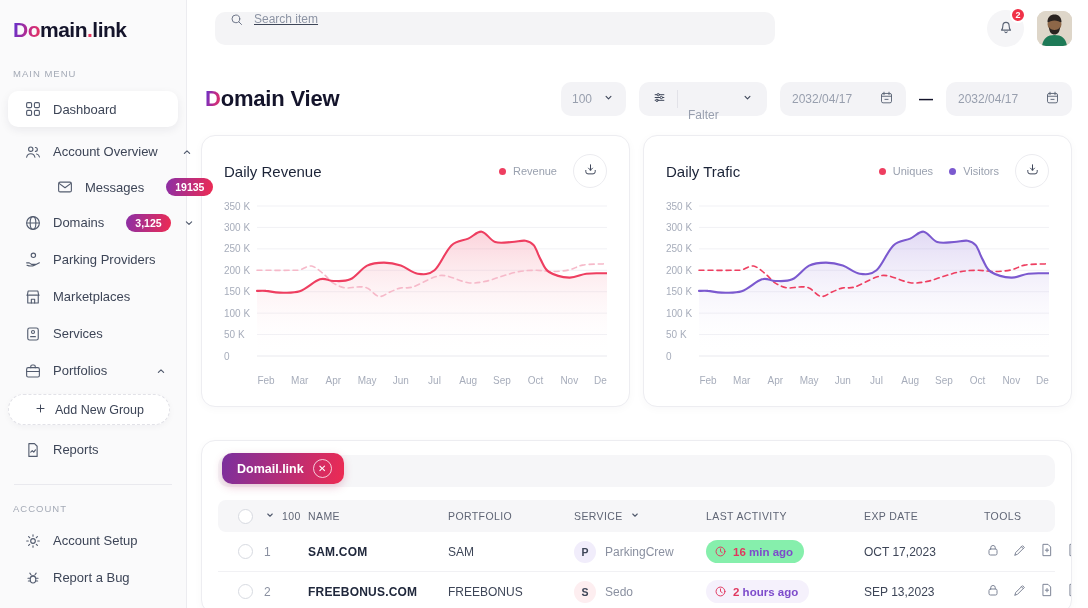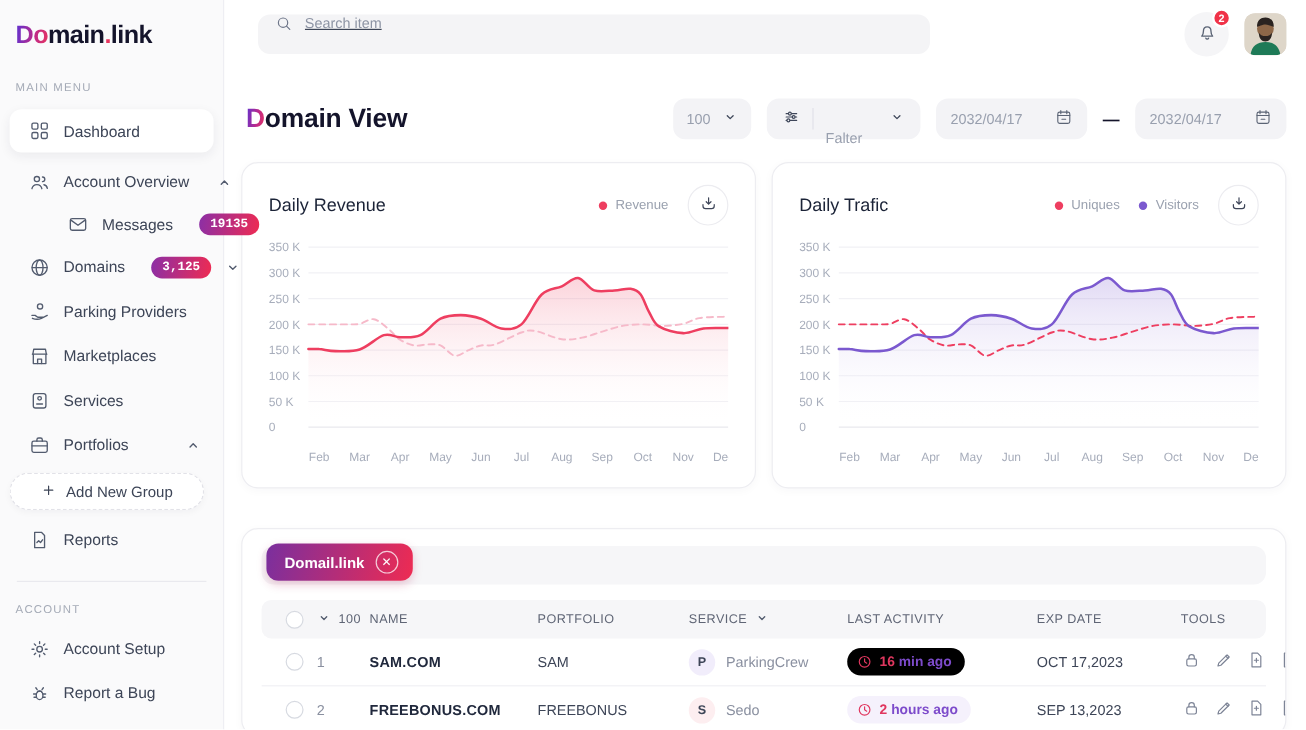--- a/index.html
+++ b/index.html
@@ -16,21 +16,21 @@
   .side-label { font-size:9.5px; letter-spacing:1px; color:#a4aab6; padding:26px 0 8px 13px; }
   .side-label.second { padding-top:18px; }
   .side-list { list-style:none; }
   .side-item { display:flex; align-items:center; gap:11px; height:37px; padding:0 10px 0 16px; margin:0 8px; border-radius:10px; font-size:13px; color:#3d4557; cursor:pointer; position:relative; }
   .side-item.active { background:#fff; box-shadow:0 3px 10px rgba(30,30,60,.07); height:36px; margin:4px 8px 6px 8px; }
   .side-item.indent { padding-left:48px; height:34px; }
   .side-item .sicon { width:18px; height:18px; color:#535c6f; flex-shrink:0; display:flex; align-items:center; }
   .side-item .sicon svg { width:18px; height:18px; }
   .side-item .slabel { flex:0 0 auto; }
   .side-item .spacer { flex:1; }
-  .badge-grad { background:linear-gradient(100deg,#8b2fa6,#ee2b52); color:#fff; font-size:10.5px; font-weight:700; padding:3px 9px; border-radius:10px;font-family:Liberation Mono, monospace; }
+  .badge-grad { background:linear-gradient(100deg,#8b2fa6,#ee2b52); color:#fff; font-size:10.5px; font-weight:700; padding:3px 9px; border-radius:10px; }
   .side-chev { width:14px; height:14px; color:#525b6e; }
   .side-chev svg { width:14px; height:14px; }
   .add-group-btn { margin:5px 16px 6px 8px; height:31px; background:#fff; border:1px dashed #e2e2e8; border-radius:16px;
     display:flex; align-items:center; justify-content:center; gap:8px; font-size:12.5px; color:#3d4557; cursor:pointer; box-shadow:0 2px 6px rgba(30,30,60,.04);}
   .add-group-btn svg { width:13px; height:13px; color:#3d4557; }
   .side-divider { border-top:1px solid #e9e9ee; margin:16px 14px 0 14px; }
 
   
   .main { flex:1; display:flex; flex-direction:column; height:608px; overflow:hidden; background:#fff; }
   .topbar { display:flex; align-items:center; height:56px; padding:0 16px 0 28px; flex-shrink:0; }
@@ -473,21 +473,21 @@
             <div class="tbl-grid tbl-row">
     <span class="checkbox"></span>
     <span class="row-num">1</span>
     <span class="cell-name">SAM.COM</span>
     <span class="cell-portfolio">SAM</span>
     <span class="svc">
       <span class="svc-avatar" style="background:#f1edfb">P</span>
       <span class="svc-name">ParkingCrew</span>
     </span>
     <span>
-      <span class="act-pill" style="background:#000000">
+      <span class="act-pill" style="background:#86efac">
         <span style="display:flex">
                     <svg viewBox="0 0 24 24" fill="none" stroke="currentColor" stroke-width="1.8" stroke-linecap="round" stroke-linejoin="round">
                       <circle cx="12" cy="12" r="8.2"></circle>
                       <path d="M12 7.3V12l3.2 2.1"></path>
                     </svg>
                   </span>
         <span><span class="act-val">16</span> <span class="act-unit">min ago</span></span>
       </span>
     </span>
     <span class="cell-exp">OCT 17,2023</span>

